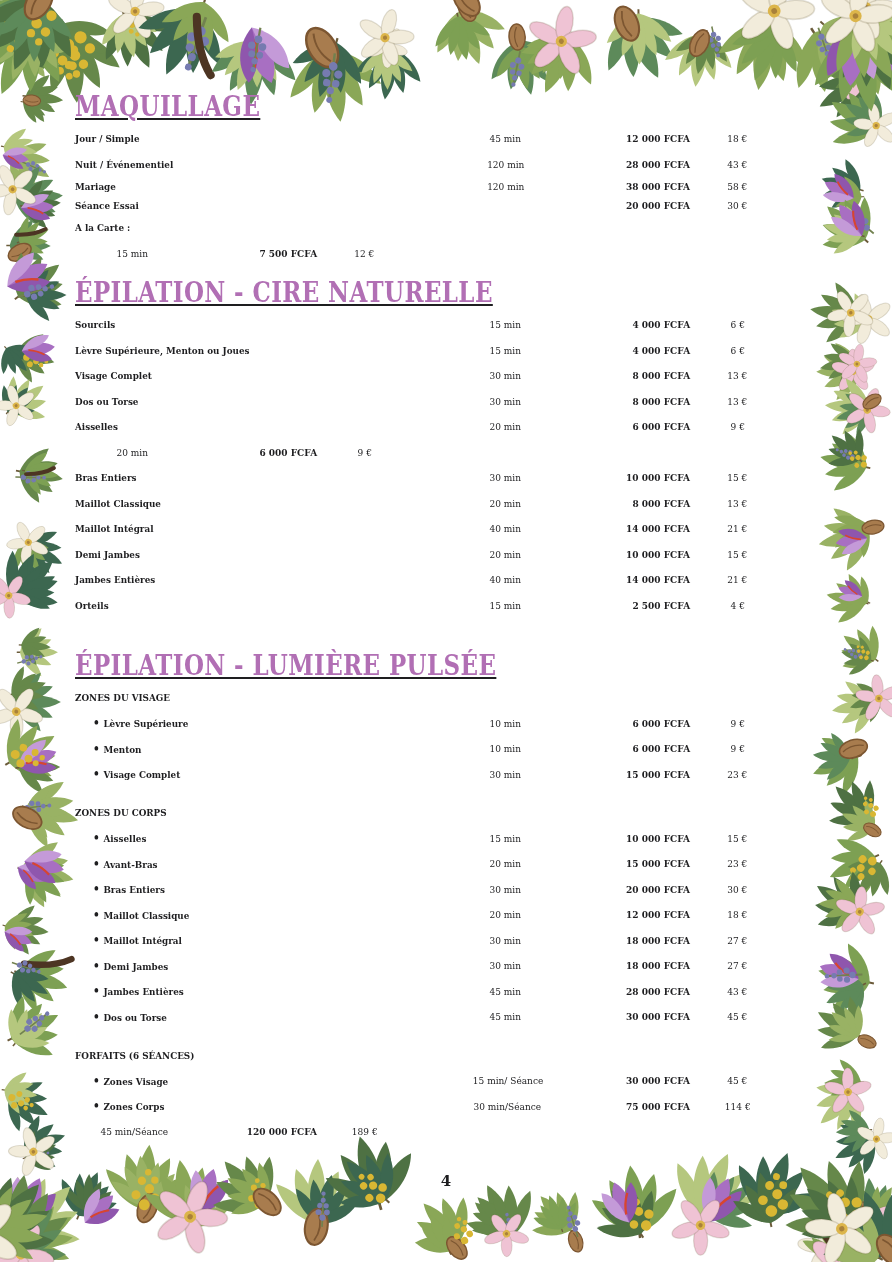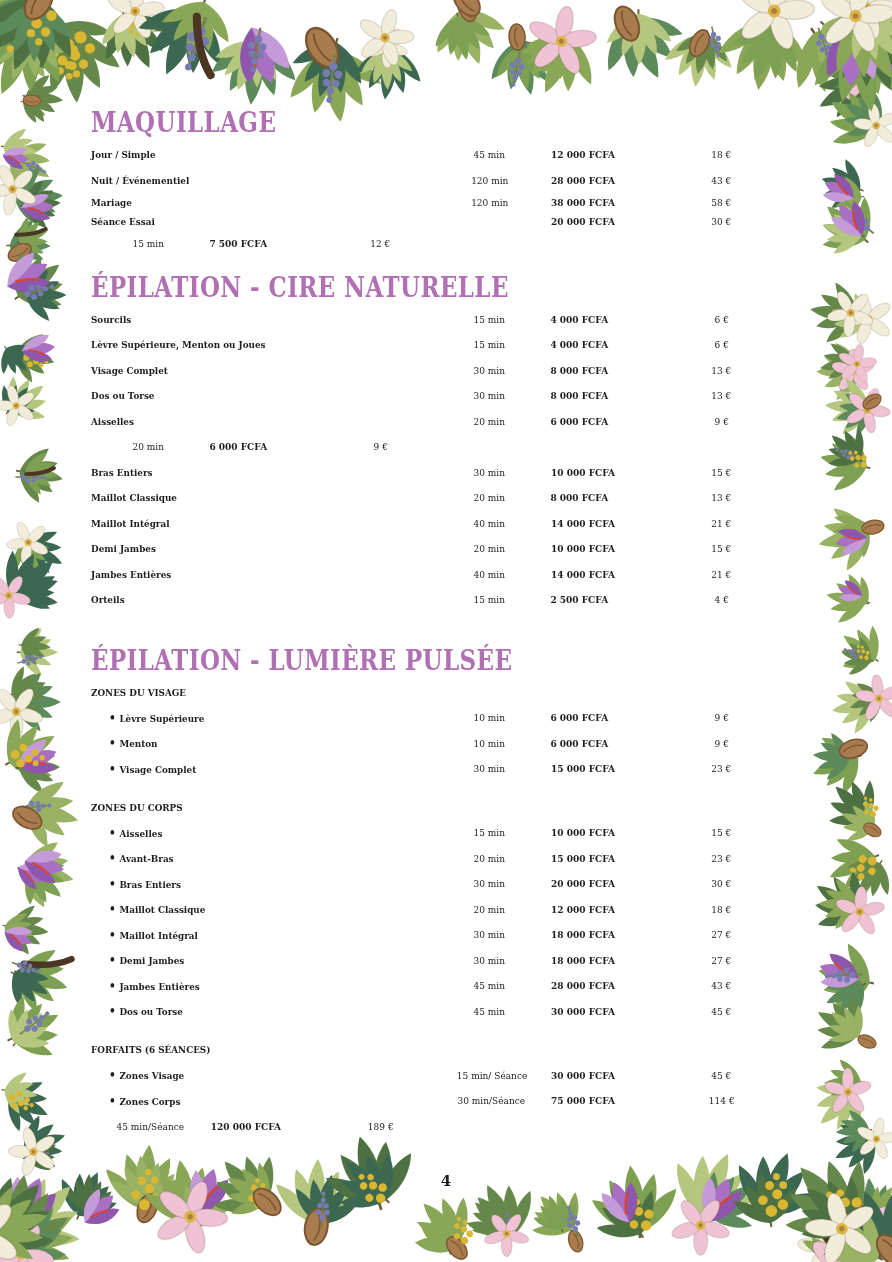--- a/index.html
+++ b/index.html
@@ -4,34 +4,34 @@
 <style>
   html,body{margin:0;padding:0;}
   body{
     width:892px;height:1262px;position:relative;overflow:hidden;
     background:#ffffff;
     font-family:"DejaVu Serif", "Liberation Serif", serif;
     color:#1e1e20;
   }
   #deco{position:absolute;left:0;top:0;z-index:1;pointer-events:none;}
   #content{position:absolute;left:75px;top:92px;width:708px;z-index:2;}
-  .section{margin:16px;}
+  .section{margin:0;text-decoration:underline;}
   .section-title{
     font-size:28px;font-weight:bold;margin:0 0 4px 0;height:30px;line-height:30px;
     white-space:nowrap;letter-spacing:0.5px;
     transform:scaleX(0.82);transform-origin:left center;
   }
   .sec2{margin-top:12px;}
   .sec3{margin-top:33px;}
   .row{display:flex;align-items:center;height:25.5px;font-size:10px;}
   .row.tight{height:19px;}
   .c-name{flex:1;font-weight:bold;white-space:nowrap;}
   .c-name .cond{display:inline-block;transform:scaleX(0.88);transform-origin:left center;white-space:nowrap;}
   .c-dur{width:112px;text-align:center;font-weight:normal;}
-  .c-fcfa{width:130px;font-weight:bold;}
+  .c-fcfa{width:130px;text-align:right;font-weight:bold;}
   .c-eur{width:93px;text-align:center;font-weight:normal;}
   .c-dur .cond,.c-fcfa .cond,.c-eur .cond{display:inline-block;transform:scaleX(0.9);transform-origin:right center;white-space:nowrap;}
   .row.bullet .c-name{padding-left:18px;}
   .row.bullet .c-name .cond::before{content:"\2022\00a0";font-size:12px;}
   .row.label-row .c-name{font-weight:bold;}
   .row.subheader{font-weight:bold;margin-top:13px;}
   .row.subheader.first{margin-top:0;}
   #page-number{
     position:absolute;left:0;top:1172px;width:892px;text-align:center;
     font-size:15px;font-weight:bold;z-index:2;
@@ -470,20 +470,23 @@
         <span class="c-dur"><span class="cond">120 min</span></span>
         <span class="c-fcfa"><span class="cond">38 000 FCFA</span></span>
         <span class="c-eur"><span class="cond">58 €</span></span>
       </div>
       <div class="row tight">
         <span class="c-name"><span class="cond">Séance Essai</span></span>
         <span class="c-dur"><span class="cond"></span></span>
         <span class="c-fcfa"><span class="cond">20 000 FCFA</span></span>
         <span class="c-eur"><span class="cond">30 €</span></span>
       </div>
+      <div class="row label-row">
+        <span class="c-name"><span class="cond">A la Carte :</span></span>
+      </div>
       <div class="row bullet">
         <span class="c-dur"><span class="cond">15 min</span></span>
         <span class="c-fcfa"><span class="cond">7 500 FCFA</span></span>
         <span class="c-eur"><span class="cond">12 €</span></span>
       </div>
     </div>
     <div class="section sec2">
       <h2 class="section-title" style="color: rgb(177, 111, 180);">ÉPILATION - CIRE NATURELLE</h2>
       <div class="row">
         <span class="c-name"><span class="cond">Sourcils</span></span>

